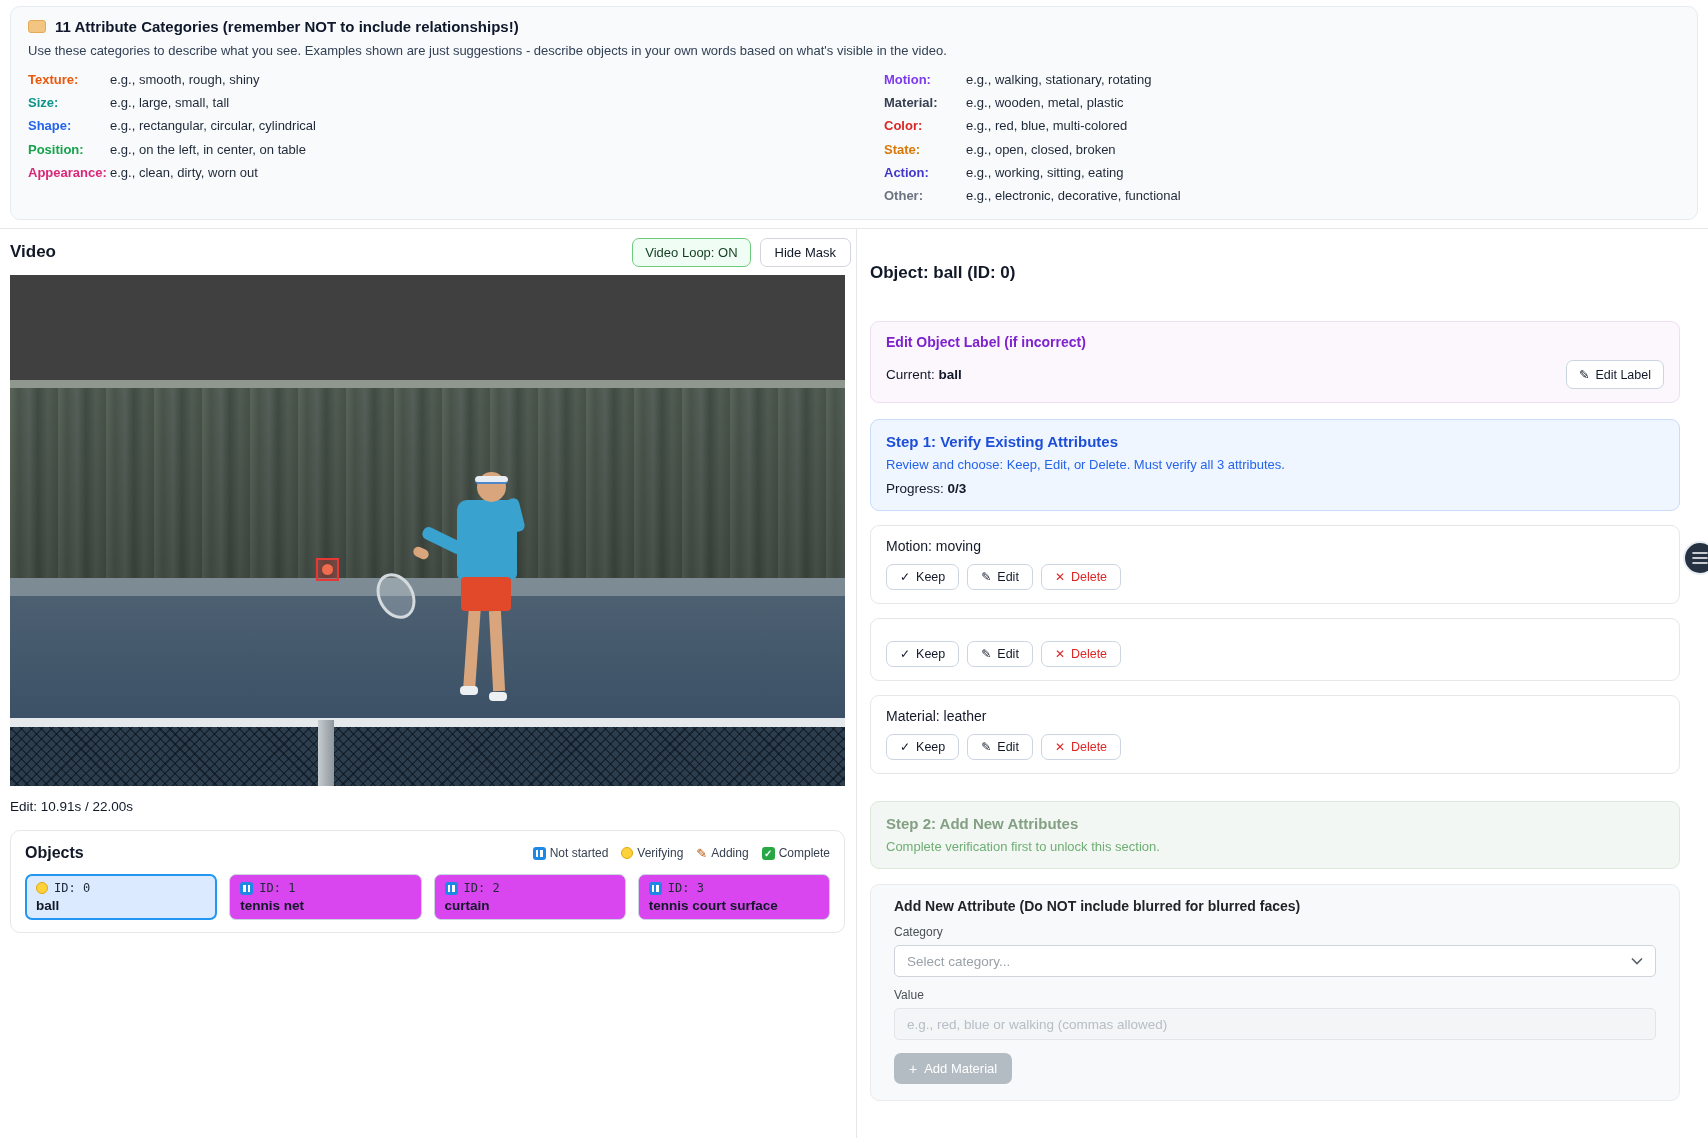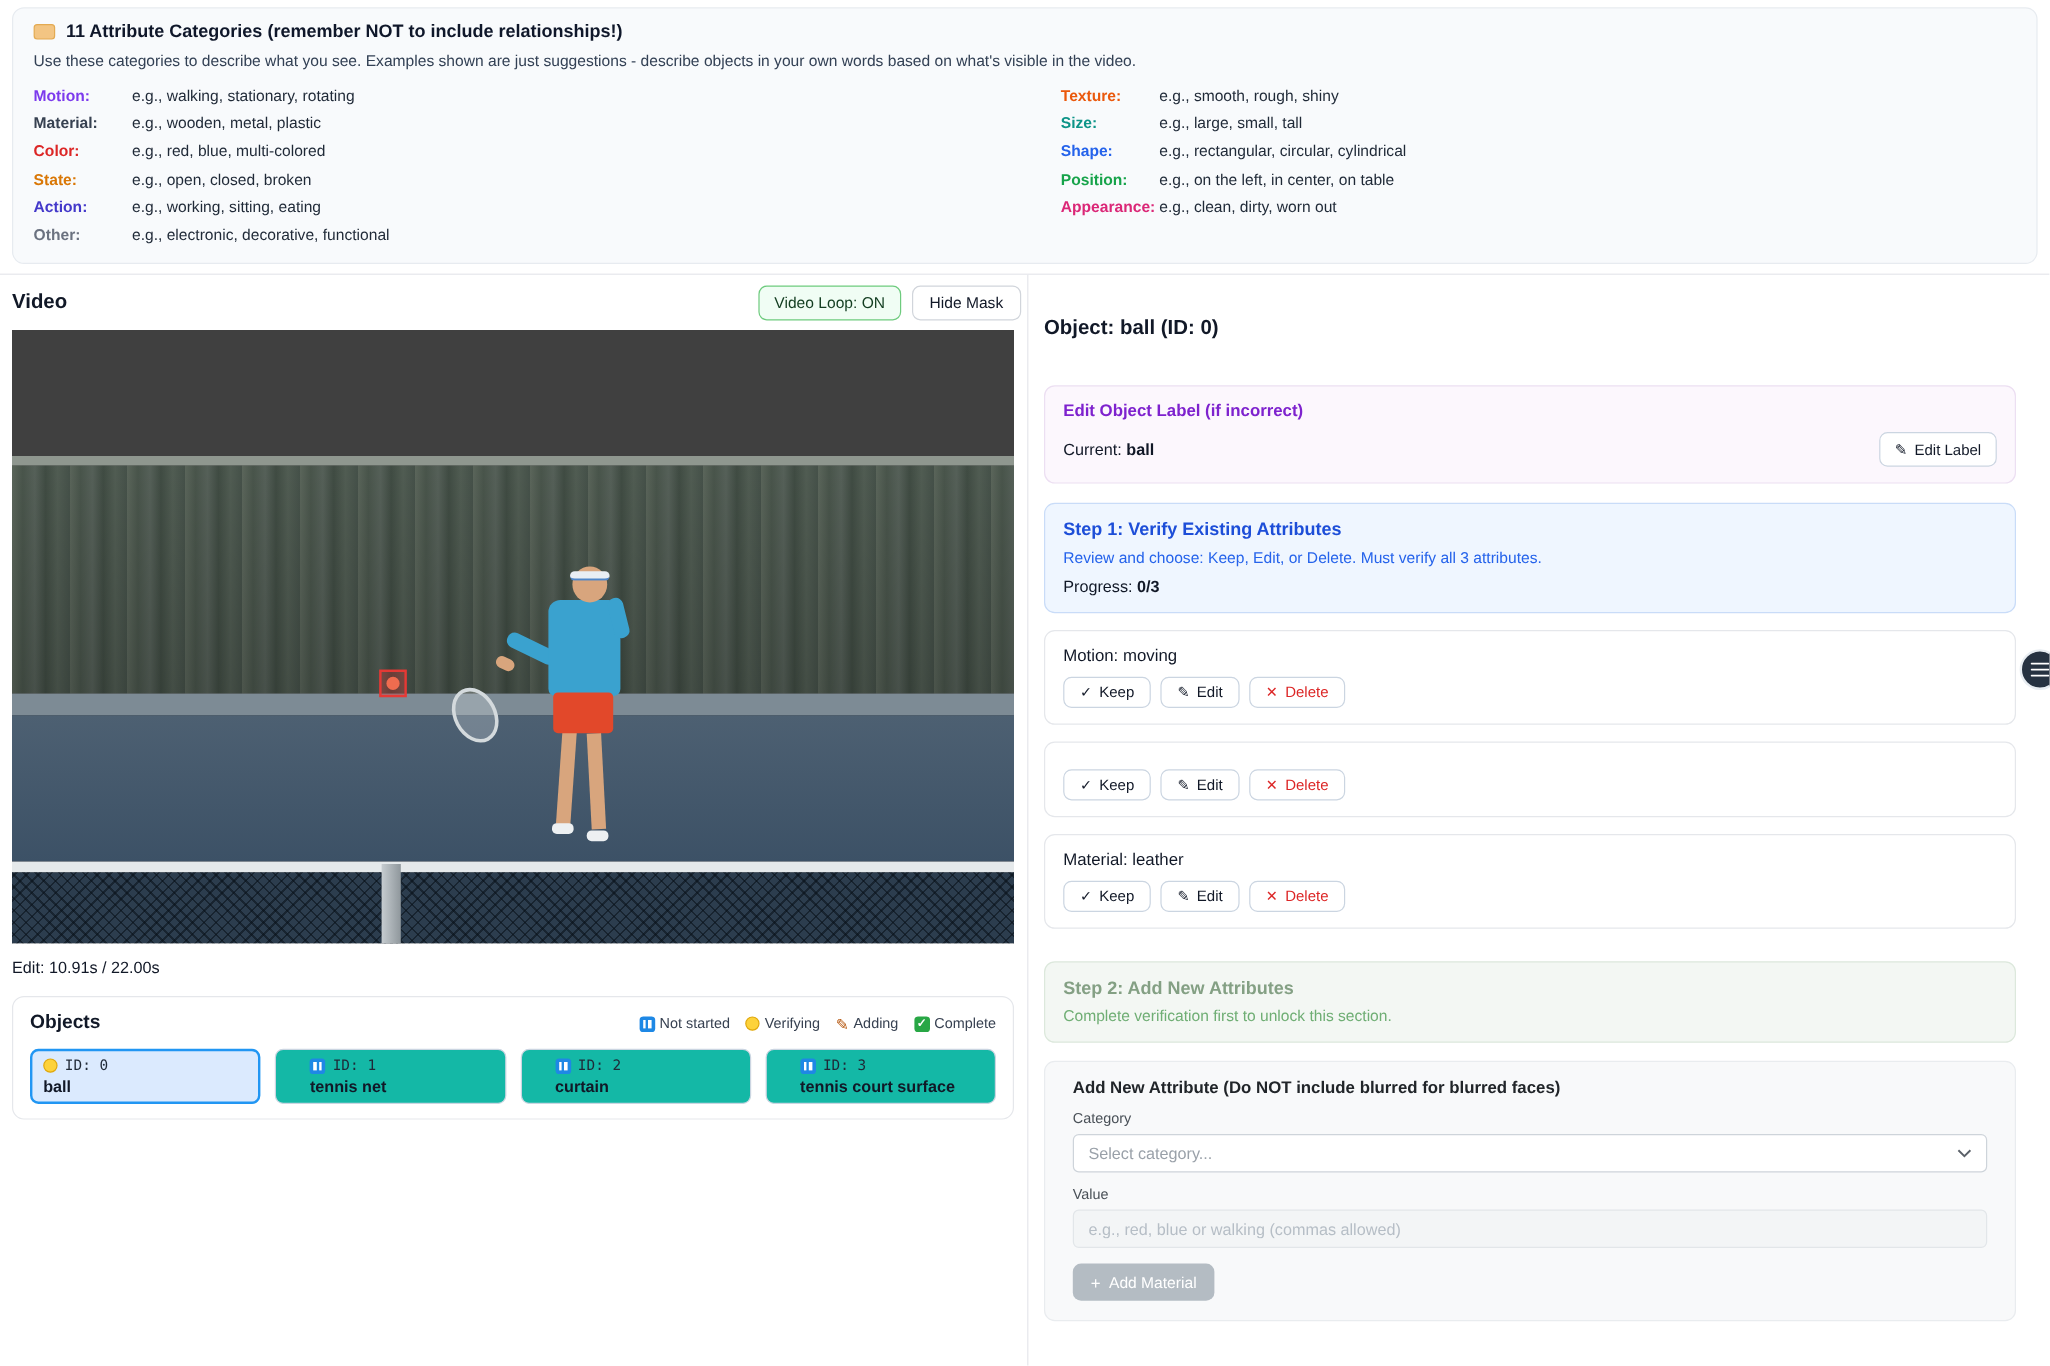--- a/index.html
+++ b/index.html
@@ -90,21 +90,21 @@
   .obj-head { display:flex; align-items:center; }
   .obj-title { font-size:16px; font-weight:bold; }
   .legend { margin-left:auto; display:flex; align-items:center; gap:13px; font-size:12px; color:#374151; }
   .legend-item { display:flex; align-items:center; gap:4px; }
   .ic-pause { width:13px; height:13px; border-radius:3px; background:#1e88e5; display:inline-flex; align-items:center; justify-content:center; gap:2px; flex:none; }
   .ic-pause::before, .ic-pause::after { content:""; width:2.5px; height:7px; background:#fff; }
   .ic-circle { width:12px; height:12px; border-radius:50%; background:#fdd23a; border:1px solid #e0a80c; flex:none; }
   .ic-pencil { color:#b45309; font-size:13px; line-height:1; }
   .ic-checkbox { width:13px; height:13px; border-radius:3px; background:#28a745; color:#fff; font-size:10px; line-height:13px; text-align:center; font-weight:bold; flex:none; }
   .obj-grid { display:grid; grid-template-columns:repeat(4,1fr); gap:12px; margin-top:12px; }
-  .obj-card { border:1px solid #cbd5e1; border-radius:7px; padding:6px 28px; background:#14b8a6; cursor:pointer; }
+  .obj-card { border:1px solid #cbd5e1; border-radius:7px; padding:6px 10px; background:#d946ef; cursor:pointer; }
   .obj-card.selected { background:#dbeafe; border:2px solid #2196f3; padding:5px 9px; }
   .obj-id-row { display:flex; align-items:center; gap:6px; font-family:"DejaVu Sans Mono", monospace; font-size:12px; color:#1f2937; }
   .obj-name { margin-top:3px; font-size:13.5px; font-weight:bold; color:#111827; }
 
   
   .panel-title { font-size:17px; font-weight:bold; }
   .card { border-radius:9px; }
   .card-editlabel { margin-top:38px; background:#fcf7fd; border:1px solid #ecdff2; padding:12px 15px 13px; }
   .el-title { color:#7e22ce; font-size:14px; font-weight:bold; }
   .el-row { display:flex; align-items:center; margin-top:10px; }
@@ -149,20 +149,42 @@
 
 <div class="top-card">
   <div class="tc-title-row">
     <span class="tc-icon"></span>
     <span class="tc-title">11 Attribute Categories (remember NOT to include relationships!)</span>
   </div>
   <div class="tc-sub">Use these categories to describe what you see. Examples shown are just suggestions - describe objects in your own words based on what's visible in the video.</div>
   <div class="tc-grid">
     <div class="tc-col">
       <div class="tc-row">
+        <span class="tc-label" style="color: rgb(234, 88, 12);">Texture:</span>
+        <span class="tc-ex">e.g., smooth, rough, shiny</span>
+      </div>
+      <div class="tc-row">
+        <span class="tc-label" style="color: rgb(13, 148, 136);">Size:</span>
+        <span class="tc-ex">e.g., large, small, tall</span>
+      </div>
+      <div class="tc-row">
+        <span class="tc-label" style="color: rgb(37, 99, 235);">Shape:</span>
+        <span class="tc-ex">e.g., rectangular, circular, cylindrical</span>
+      </div>
+      <div class="tc-row">
+        <span class="tc-label" style="color: rgb(22, 163, 74);">Position:</span>
+        <span class="tc-ex">e.g., on the left, in center, on table</span>
+      </div>
+      <div class="tc-row">
+        <span class="tc-label" style="color: rgb(219, 39, 119);">Appearance:</span>
+        <span class="tc-ex">e.g., clean, dirty, worn out</span>
+      </div>
+    </div>
+    <div class="tc-col">
+      <div class="tc-row">
         <span class="tc-label" style="color: rgb(124, 58, 237);">Motion:</span>
         <span class="tc-ex">e.g., walking, stationary, rotating</span>
       </div>
       <div class="tc-row">
         <span class="tc-label" style="color: rgb(55, 65, 81);">Material:</span>
         <span class="tc-ex">e.g., wooden, metal, plastic</span>
       </div>
       <div class="tc-row">
         <span class="tc-label" style="color: rgb(220, 38, 38);">Color:</span>
         <span class="tc-ex">e.g., red, blue, multi-colored</span>
@@ -171,42 +193,20 @@
         <span class="tc-label" style="color: rgb(217, 119, 6);">State:</span>
         <span class="tc-ex">e.g., open, closed, broken</span>
       </div>
       <div class="tc-row">
         <span class="tc-label" style="color: rgb(67, 56, 202);">Action:</span>
         <span class="tc-ex">e.g., working, sitting, eating</span>
       </div>
       <div class="tc-row">
         <span class="tc-label" style="color: rgb(107, 114, 128);">Other:</span>
         <span class="tc-ex">e.g., electronic, decorative, functional</span>
-      </div>
-    </div>
-    <div class="tc-col">
-      <div class="tc-row">
-        <span class="tc-label" style="color: rgb(234, 88, 12);">Texture:</span>
-        <span class="tc-ex">e.g., smooth, rough, shiny</span>
-      </div>
-      <div class="tc-row">
-        <span class="tc-label" style="color: rgb(13, 148, 136);">Size:</span>
-        <span class="tc-ex">e.g., large, small, tall</span>
-      </div>
-      <div class="tc-row">
-        <span class="tc-label" style="color: rgb(37, 99, 235);">Shape:</span>
-        <span class="tc-ex">e.g., rectangular, circular, cylindrical</span>
-      </div>
-      <div class="tc-row">
-        <span class="tc-label" style="color: rgb(22, 163, 74);">Position:</span>
-        <span class="tc-ex">e.g., on the left, in center, on table</span>
-      </div>
-      <div class="tc-row">
-        <span class="tc-label" style="color: rgb(219, 39, 119);">Appearance:</span>
-        <span class="tc-ex">e.g., clean, dirty, worn out</span>
       </div>
     </div>
   </div>
 </div>
 
 <div class="main">
 
   <div class="left-col">
     <div class="video-head">
       <span class="video-title">Video</span>

